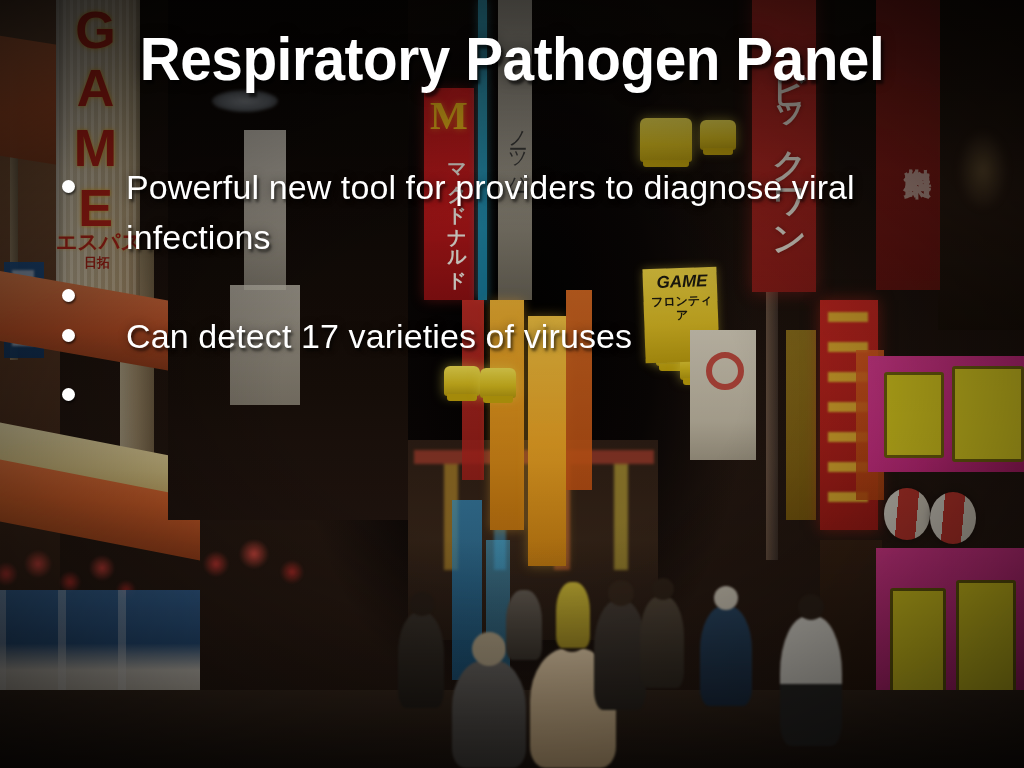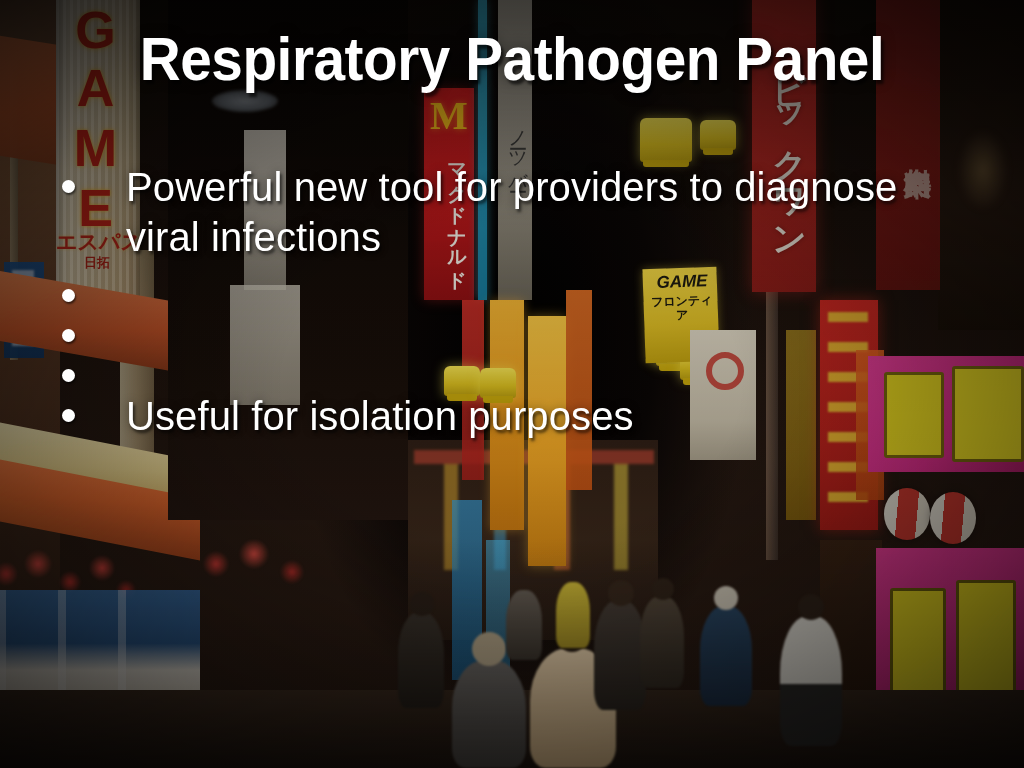--- a/index.html
+++ b/index.html
@@ -427,21 +427,21 @@
     width:13px; height:13px;
     border-radius:50%;
     background:#ffffff;
     margin:18px 0 0 6px;
     box-shadow:1px 2px 2px rgba(0,0,0,.55);
   }
   .btext{
     margin-left:51px;
     font-family:"Liberation Sans", sans-serif;
     font-weight:300;
-    font-size:40px;
+    font-size:34px;
     line-height:50px;
     color:#ffffff;
     letter-spacing:0.1px;
     text-shadow:2px 3px 3px rgba(0,0,0,.58), 0 0 10px rgba(0,0,0,.40);
     max-width:790px;
   }
 </style>
 </head>
 <body>
 
@@ -559,23 +559,20 @@
   <div id="bullets">
     <div class="bullet">
       <span class="dot"></span>
       <span class="btext">Powerful new tool for providers to diagnose viral infections</span>
     </div>
     <div class="bullet">
       <span class="dot"></span>
     </div>
     <div class="bullet">
       <span class="dot"></span>
+      <span class="btext">Can detect 17 varieties of viruses</span>
     </div>
     <div class="bullet">
       <span class="dot"></span>
     </div>
-    <div class="bullet">
-      <span class="dot"></span>
-      <span class="btext">Useful for isolation purposes</span>
-    </div>
   </div>
 
 </div>
 
 </body></html>

